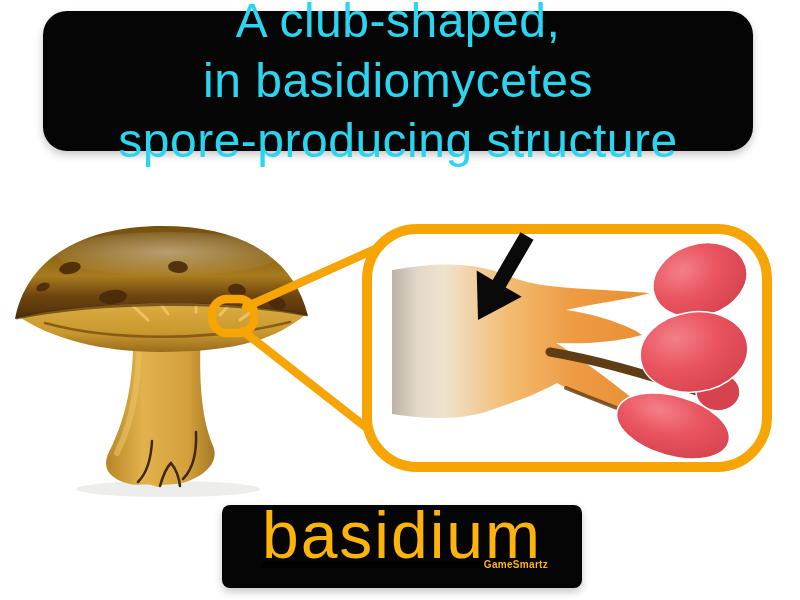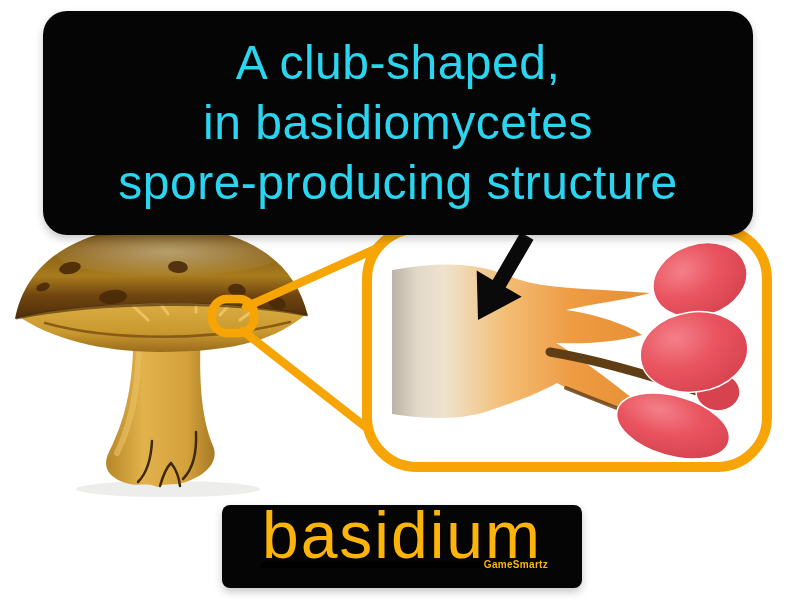--- a/index.html
+++ b/index.html
@@ -11,21 +11,21 @@
     --canvas_white:#FFFFFF;
   }
   html,body{margin:0;padding:0;background:#fff;}
   .canvas{
     position:relative;width:800px;height:600px;overflow:hidden;
     background:var(--canvas_white,#fff);
     font-family:"Liberation Sans","DejaVu Sans",sans-serif;
   }
   
   .definition-box{
-    position:absolute;left:43px;top:11px;width:710px;height:224px;
+    position:absolute;left:43px;top:11px;width:710px;height:140px;
     background:var(--panel_black,#050505);
     border-radius:24px;
     display:flex;flex-direction:column;align-items:center;justify-content:center;
     box-shadow:0 4px 9px rgba(0,0,0,.22);
   }
   .definition-line{
     color:var(--definition_text,#2BD5F0);
     font-size:48px;line-height:60px;font-weight:400;
     letter-spacing:.5px;text-align:center;white-space:nowrap;
   }

